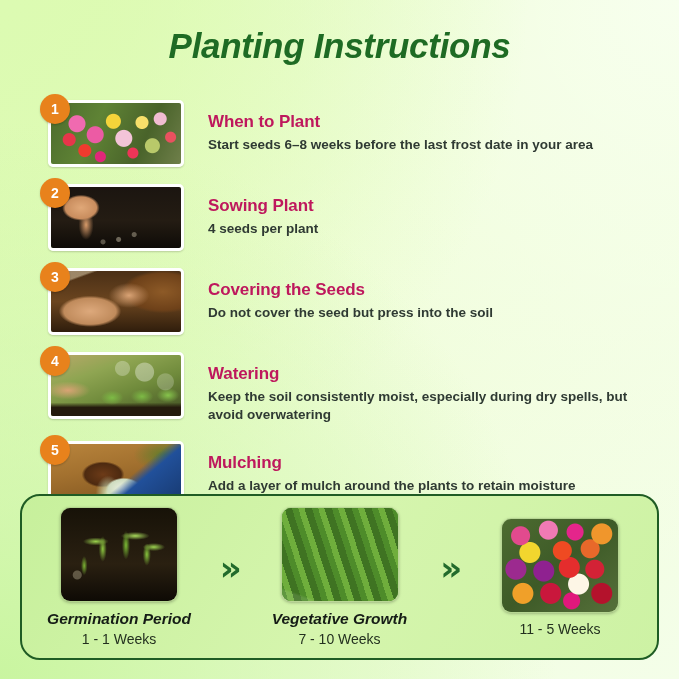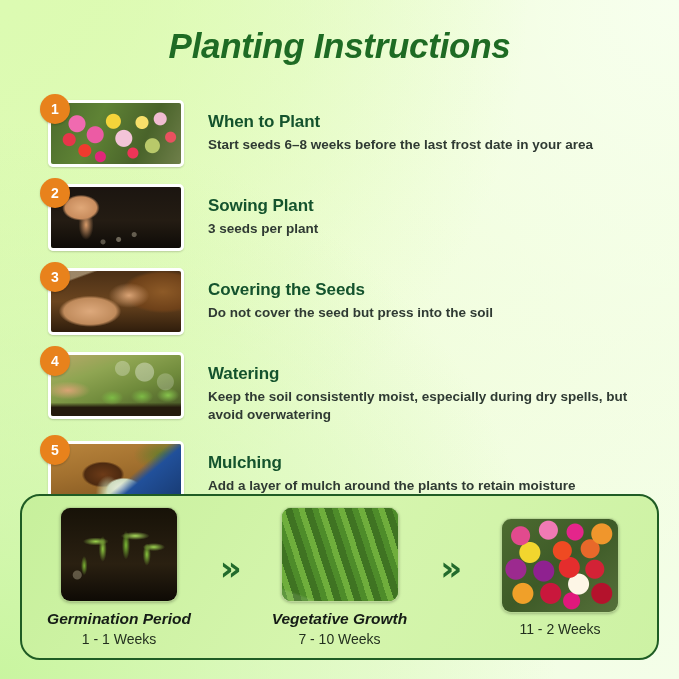--- a/index.html
+++ b/index.html
@@ -68,21 +68,21 @@
     font-size: 14px;
     font-weight: bold;
     display: flex; align-items: center; justify-content: center;
     z-index: 3;
     box-shadow: 0 1px 2px rgba(0,0,0,.2);
   }
   .step-text { padding-left: 24px; padding-top: 18px; }
   .step-title {
     font-size: 17px;
     font-weight: bold;
-    color: #14532d;
+    color: #be185d;
     letter-spacing: -0.1px;
     margin-bottom: 4px;
   }
   .step-desc {
     font-size: 13.5px;
     color: #2f3a33;
     line-height: 1.32;
     max-width: 420px;
     font-weight: bold;
   }
@@ -262,21 +262,21 @@
 
     <div class="step">
       <div class="thumb-wrap">
         <div class="badge">2</div>
         <div class="thumb">
           <div class="art art-sowing"></div>
         </div>
       </div>
       <div class="step-text">
         <div class="step-title">Sowing Plant</div>
-        <div class="step-desc">3 seeds per plant</div>
+        <div class="step-desc">4 seeds per plant</div>
       </div>
     </div>
 
     <div class="step">
       <div class="thumb-wrap">
         <div class="badge">3</div>
         <div class="thumb">
           <div class="art art-planting"></div>
         </div>
       </div>
@@ -333,18 +333,18 @@
       <div class="tl-label">Vegetative Growth</div>
       <div class="tl-weeks">7 - 10 Weeks</div>
     </div>
 
     <div class="tl-arrow">»</div>
 
     <div class="tl-stage">
       <div class="tl-thumb">
         <div class="art art-flowering"></div>
       </div>
-      <div class="tl-weeks">11 - 2 Weeks</div>
+      <div class="tl-weeks">11 - 5 Weeks</div>
     </div>
 
   </div>
 
 </div>
 
 </body></html>

